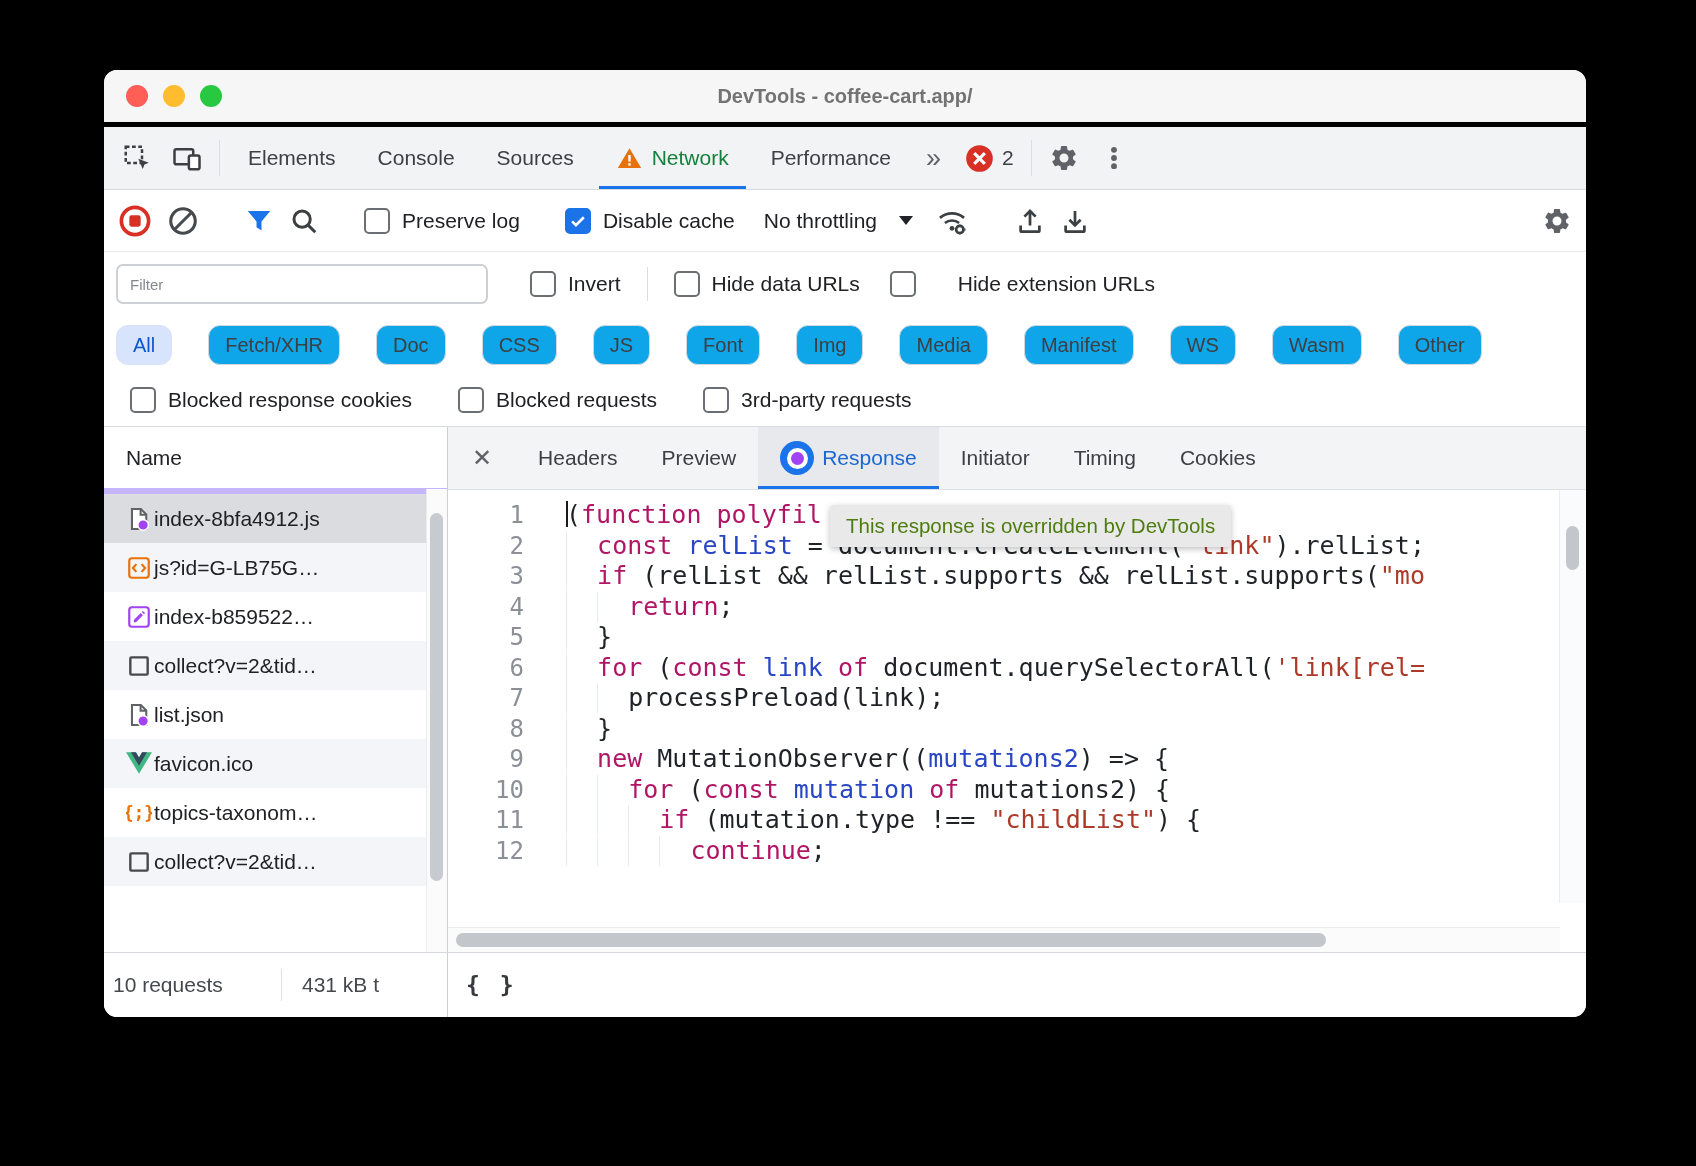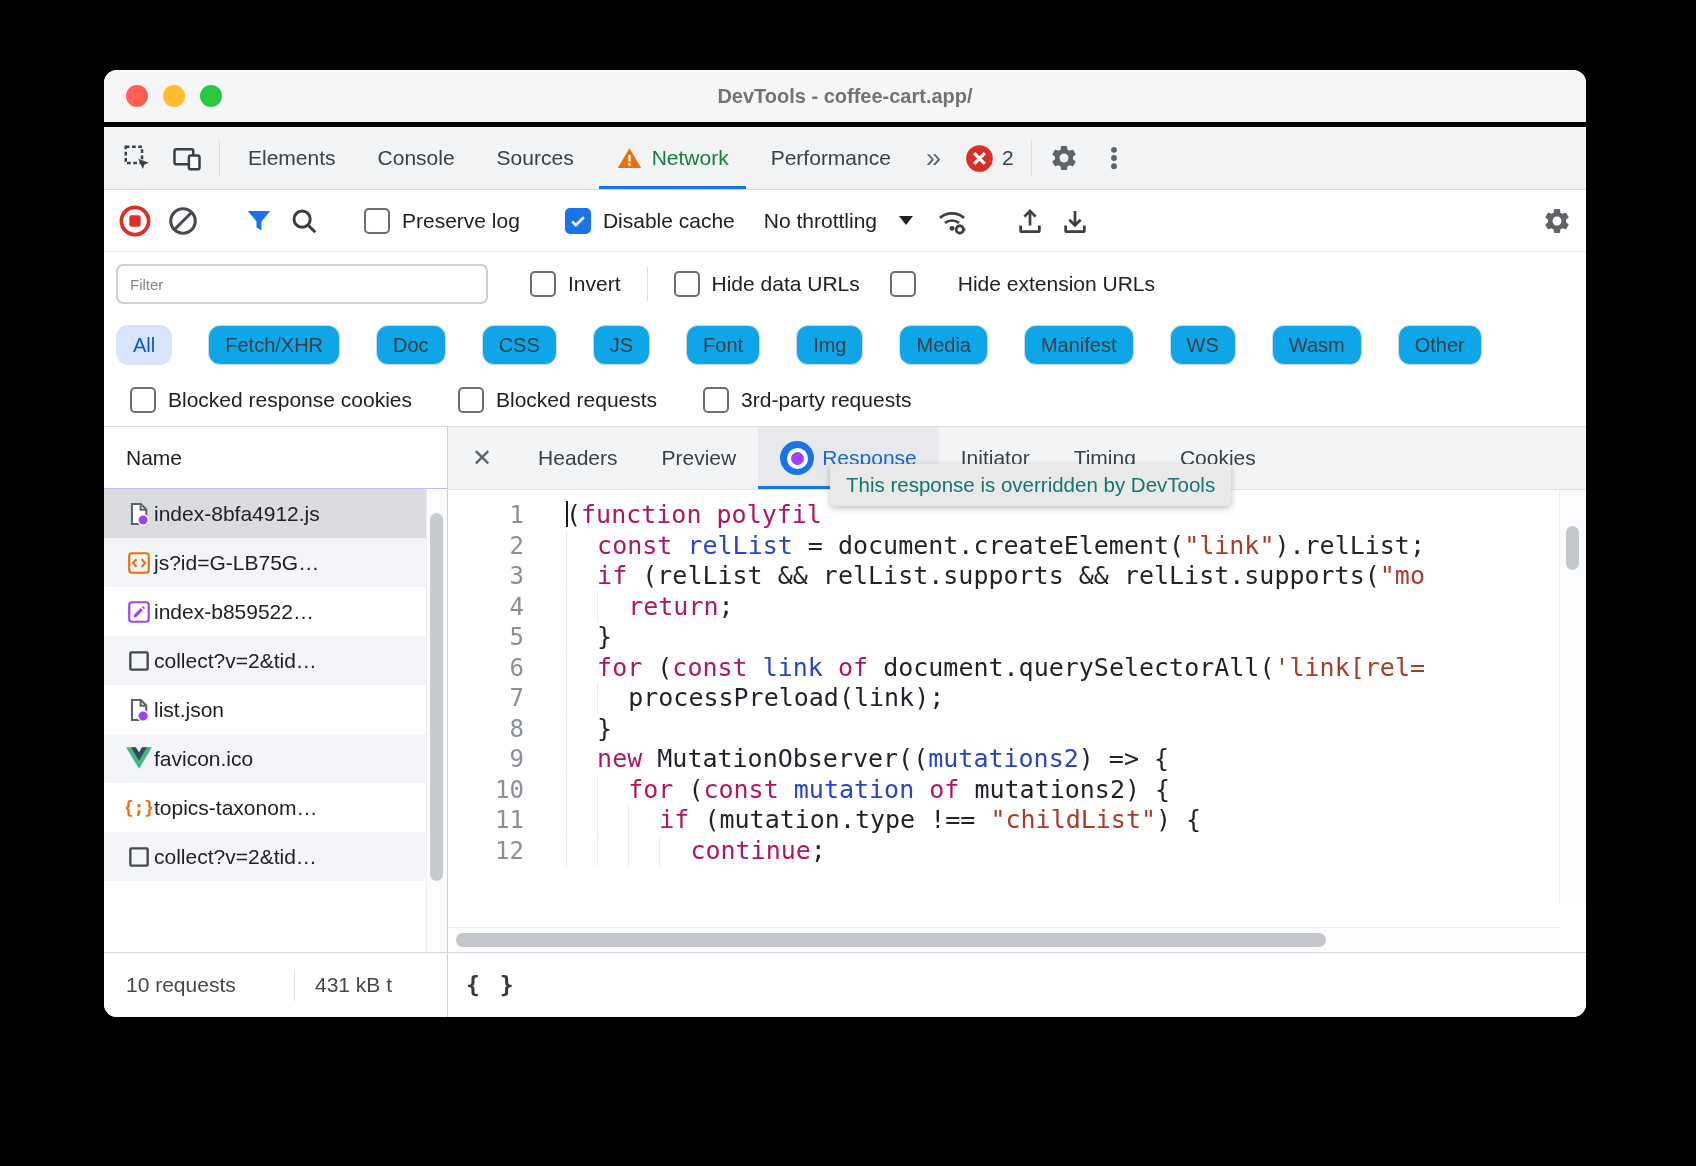--- a/index.html
+++ b/index.html
@@ -40,21 +40,21 @@
   .chipsrow{flex:0 0 58px;display:flex;align-items:center;padding:0 12px;gap:36px;background:#fff;}
   .chip{height:38px;display:flex;align-items:center;padding:0 16px;border:1px solid #d3d6da;border-radius:12px;font-size:20px;color:#3c4043;background:#0ea5e9;white-space:nowrap;}
   .chip.active{background:#d7e4fc;border-color:#d7e4fc;color:#0b57d0;}
 
   
   .optsrow{flex:0 0 52px;display:flex;align-items:center;padding:0 26px;gap:46px;font-size:21px;background:#fff;}
 
   
   .content{flex:1;display:flex;min-height:0;border-top:1px solid #d9dce0;}
   .leftpanel{flex:0 0 343px;display:flex;flex-direction:column;border-right:1px solid #cdd1d5;position:relative;min-width:0;background:#fff;}
-  .lheader{flex:0 0 61px;border-bottom:1px solid #c4b5fd;display:flex;align-items:center;padding:0 22px;font-size:21px;}
+  .lheader{flex:0 0 61px;border-bottom:6px solid #c4b5fd;display:flex;align-items:center;padding:0 22px;font-size:21px;}
   .lrows{flex:1;overflow:hidden;}
   .lrow{height:49px;display:flex;align-items:center;gap:2px;padding:0 24px 0 22px;font-size:21px;white-space:nowrap;overflow:hidden;}
   .lrow.tint{background:#f3f5f9;}
   .lrow.selected{background:#dadce0;}
   .lrow .ric{flex:0 0 26px;width:26px;height:26px;}
   .lscroll-track{position:absolute;top:62px;right:0;bottom:0;width:20px;background:#fbfbfc;border-left:1px solid #ececef;}
   .lscroll-thumb{position:absolute;top:24px;left:3px;width:13px;height:368px;background:#c7cacf;border-radius:7px;}
 
   .rightpanel{flex:1;display:flex;flex-direction:column;min-width:0;position:relative;background:#fff;}
   .dtabs{flex:0 0 62px;background:#f3f4f6;border-bottom:1px solid #dcdfe3;display:flex;align-items:stretch;font-size:21px;color:#3c4043;}
@@ -77,26 +77,26 @@
   .t-s{color:#ad3a28;}
   .t-d{color:#1f2328;}
   .ind{display:inline-block;width:2ch;height:30px;border-left:1px solid #e7ebf4;vertical-align:top;}
   .caret{display:inline-block;width:2px;height:26px;background:#1a1a1a;vertical-align:-4px;margin-right:-2px;}
   .vscroll{position:absolute;top:0;right:0;bottom:24px;width:26px;background:#fafbfc;border-left:1px solid #ededf0;}
   .vscroll-thumb{position:absolute;top:36px;left:6px;width:13px;height:44px;background:#c3c6cb;border-radius:7px;}
   .hscroll{flex:0 0 24px;position:relative;background:#fbfbfc;border-top:1px solid #ececef;margin-right:26px;}
   .hscroll-thumb{position:absolute;top:5px;left:8px;width:870px;height:14px;background:#c3c6cb;border-radius:7px;}
 
   
-  .tooltip{position:absolute;left:726px;top:394px;height:42px;background:#e9e9ea;border-radius:4px;box-shadow:0 2px 6px rgba(0,0,0,.25);display:flex;align-items:center;padding:0 16px;font-size:20.5px;color:#0f766e;z-index:6;white-space:nowrap;}
+  .tooltip{position:absolute;left:726px;top:435px;height:42px;background:#e9e9ea;border-radius:4px;box-shadow:0 2px 6px rgba(0,0,0,.25);display:flex;align-items:center;padding:0 16px;font-size:20.5px;color:#4d7c0f;z-index:6;white-space:nowrap;}
 
   
   .statusbar{flex:0 0 64px;border-top:1px solid #d4d7db;display:flex;align-items:stretch;font-size:21px;color:#45494e;background:#fff;}
   .sb-left{flex:0 0 343px;display:flex;align-items:center;border-right:1px solid #cdd1d5;overflow:hidden;}
-  .sb-requests{padding-left:22px;width:168px;white-space:nowrap;}
+  .sb-requests{padding-left:9px;width:168px;white-space:nowrap;}
   .sbdiv{width:1px;height:32px;background:#dde1e5;margin:0 0 0 0;flex:0 0 1px;align-self:center;}
   .sb-size{padding-left:20px;white-space:nowrap;overflow:hidden;}
   .sb-right{display:flex;align-items:center;padding-left:18px;}
   .fmt{font-family:"DejaVu Sans Mono",monospace;font-weight:bold;font-size:23px;color:#37393c;letter-spacing:3px;}
 
   svg{display:block;}
 </style>
 </head>
 <body>
 

